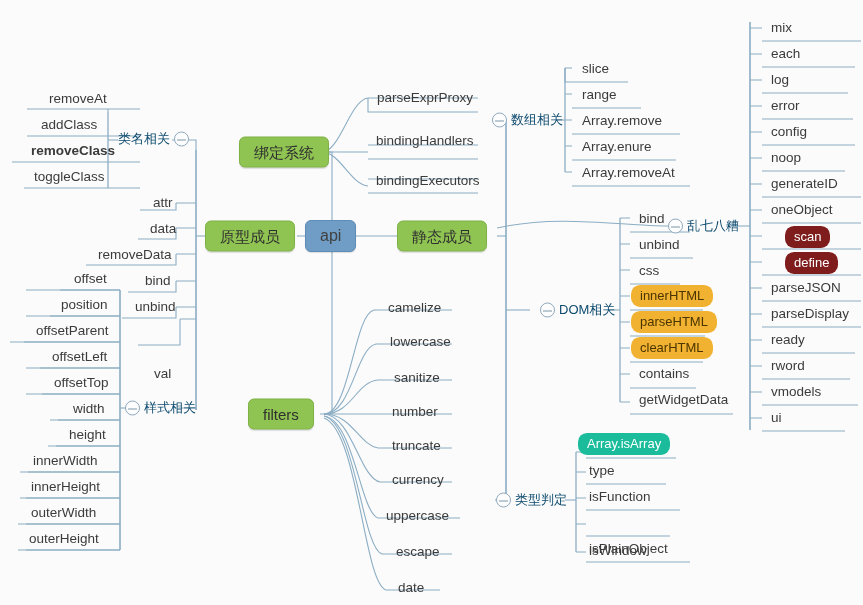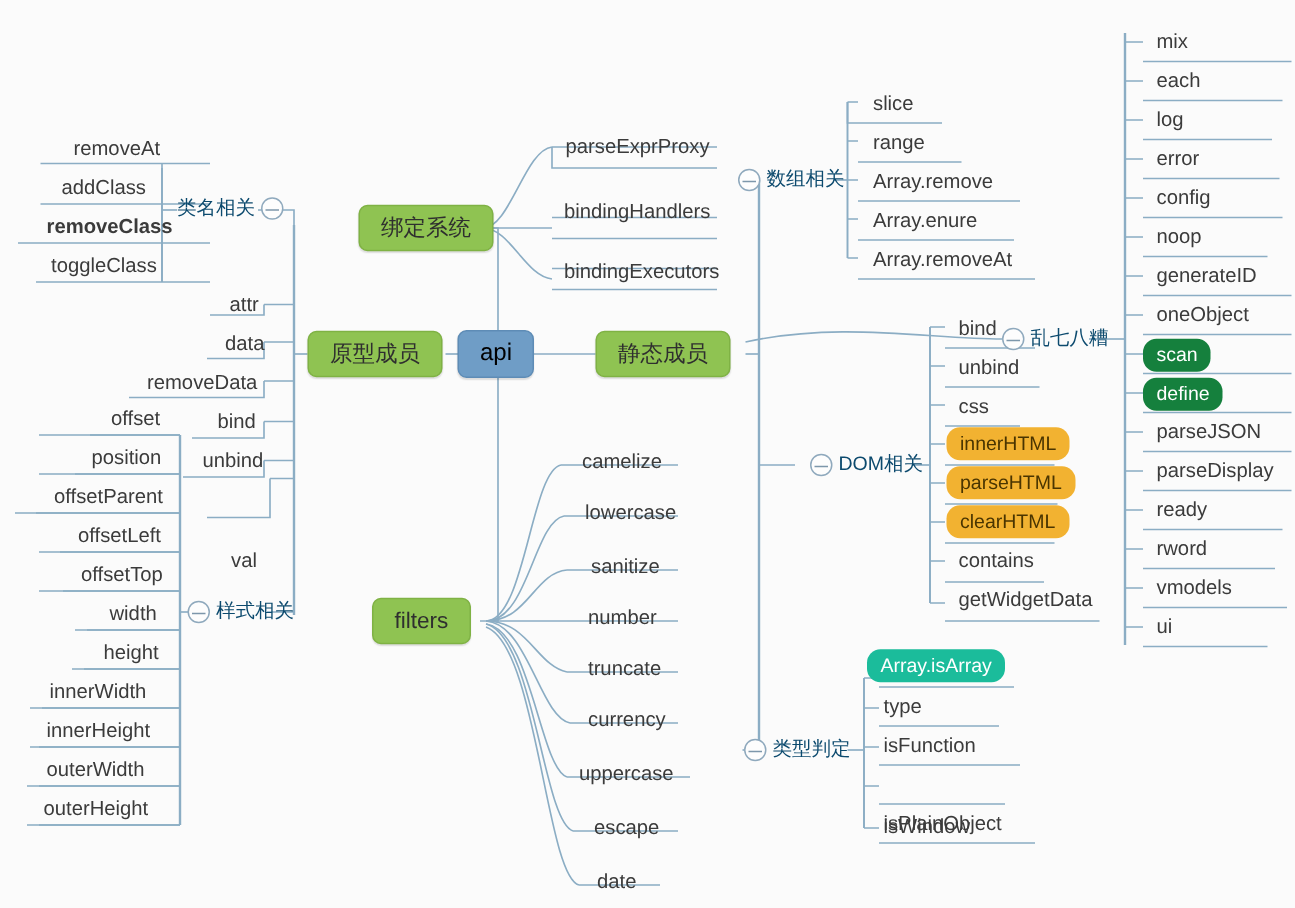--- a/index.html
+++ b/index.html
@@ -31,37 +31,37 @@
     color:#3b3b3b;
     font-size:13.5px;
     padding:2px 3px;
   }
 
   
   .box{
     border-radius:6px;
     padding:7px 14px;
     font-size:15px;
-    color:#000000;
+    color:#404040;
     text-align:center;
     box-shadow:0 1px 1px rgba(0,0,0,.12);
   }
   .box.blue{background:#6f9dc6;border:1px solid #5e8cb6;font-size:16px;}
   .box.green{background:#8fc352;border:1px solid #7fb244;color:#2f2f2f;}
 
   
   .pill{
     border-radius:9px;
     padding:3px 9px;
     font-size:13px;
     color:#fff;
     display:inline-block;
     line-height:1.25;
   }
-  .pill.red{background:#15803d;}
+  .pill.red{background:#7f1d1d;margin-left:23px;}
   .pill.orange{background:#f2b231;color:#4a3500;}
   .pill.teal{background:#1bbc9b;}
 
   
   .blabel{
     font-size:13px;
     color:#0c4a6e;
     display:flex;
     align-items:flex-start;
     gap:4px;

